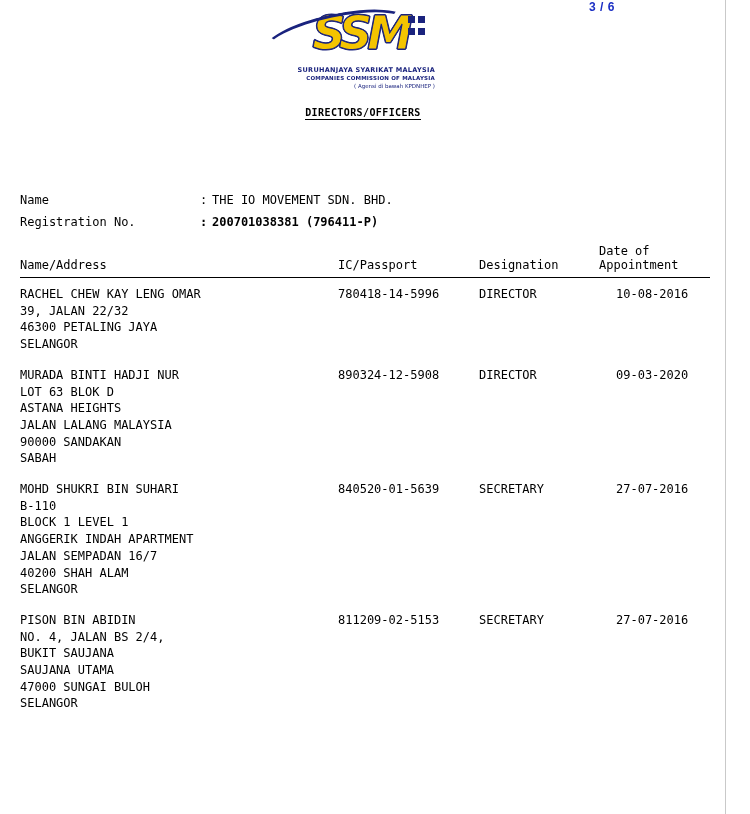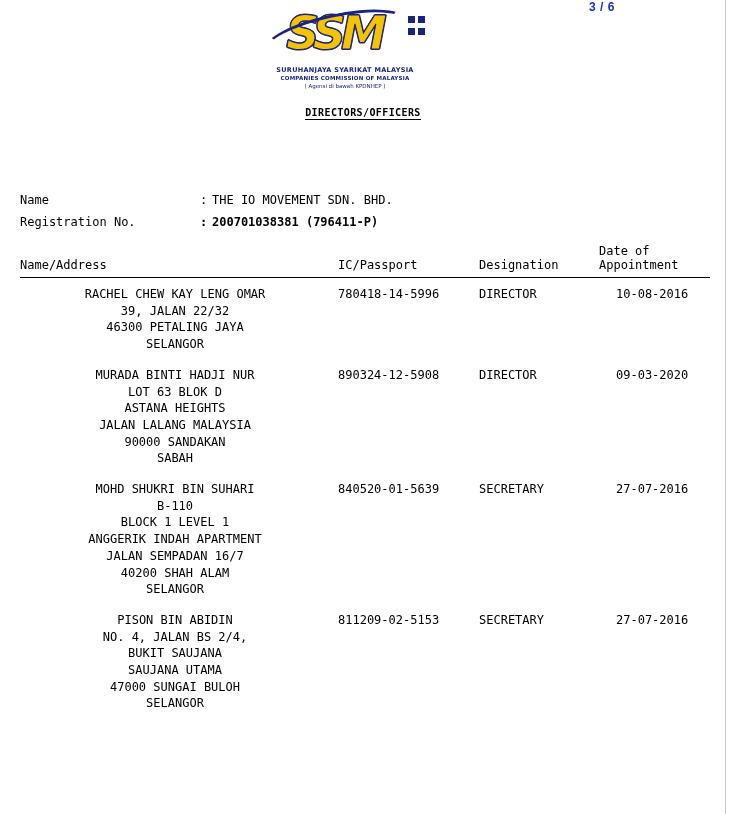--- a/index.html
+++ b/index.html
@@ -43,21 +43,21 @@
     color: #1a2ec4;
     letter-spacing: 0.5px;
   }
 
   
   .logo-wrap {
     position: absolute;
     left: 255px;
     top: 8px;
     width: 180px;
-    text-align: center;
+    text-align: right;
   }
   .logo-mark {
     position: relative;
     width: 170px;
     height: 56px;
     margin: 0 auto;
   }
   .logo-ssm {
     position: absolute;
     left: 0;
@@ -180,21 +180,21 @@
     position: absolute;
     top: 0;
     line-height: 14px;
     white-space: pre-line;
   }
   .th-name  { left: 0px;   top: 15px; }
   .th-ic    { left: 318px; top: 15px; }
   .th-desig { left: 459px; top: 15px; }
   .th-date  { left: 564px; top: 1px; margin-left: 15px;  }
 
-  .tbody { position: relative; padding-top: 8px; text-align: center; }
+  .tbody { position: relative; padding-top: 8px; }
   .row {
     position: relative;
     margin-bottom: 14px;
     min-height: 14px;
   }
   .cell-name {
     width: 310px;
     line-height: 16.7px;
     white-space: pre-line;
   }

